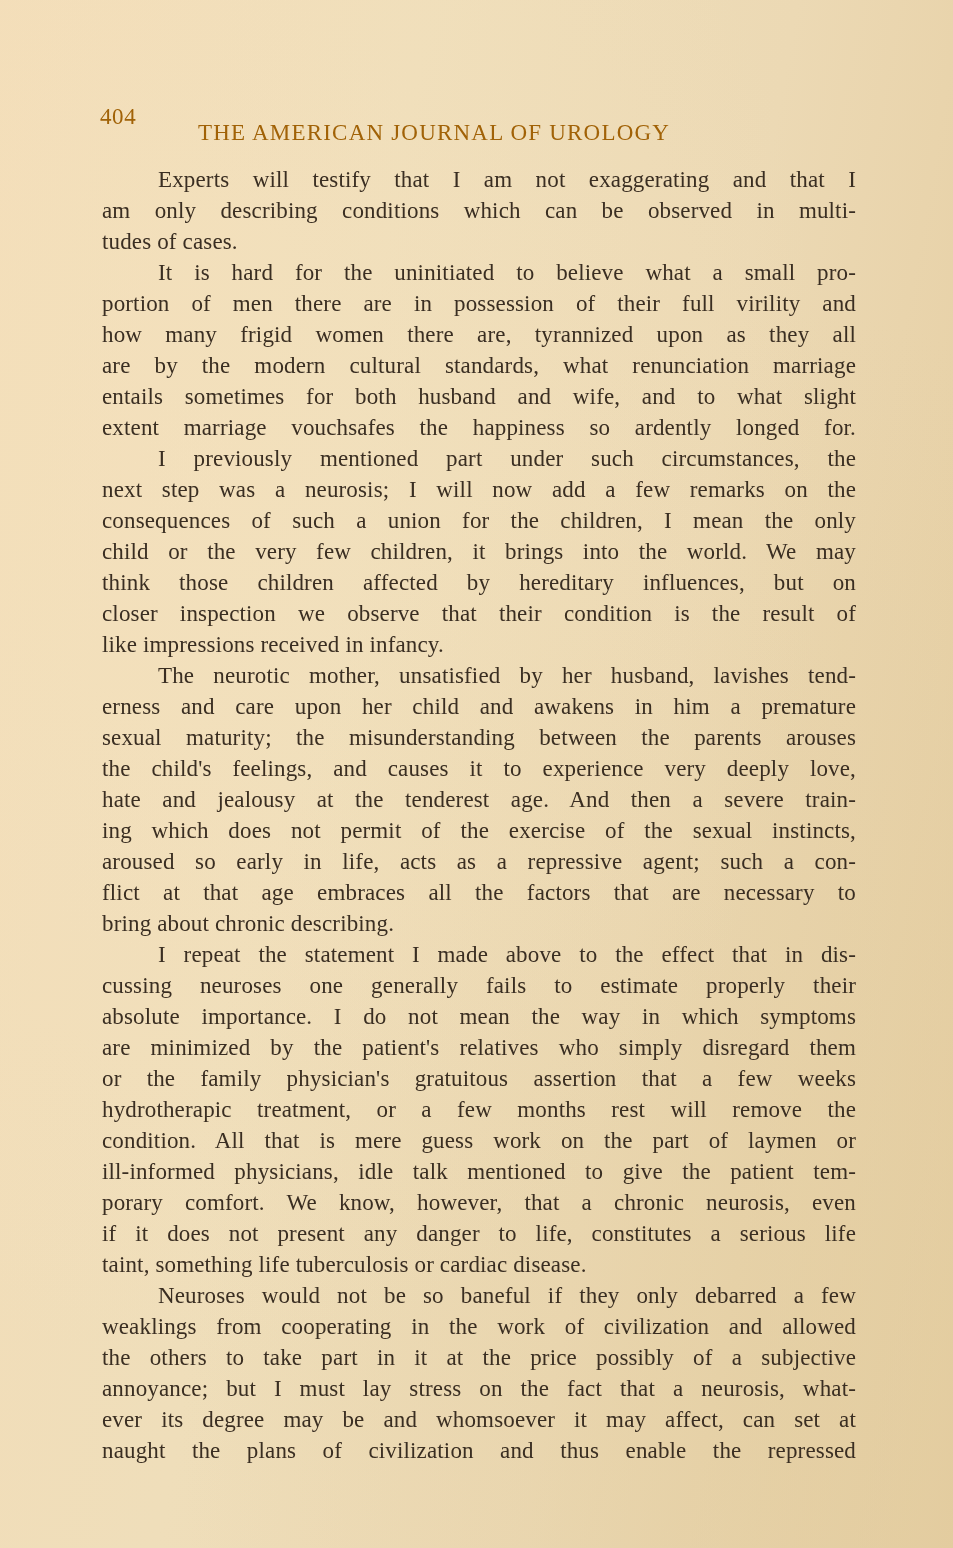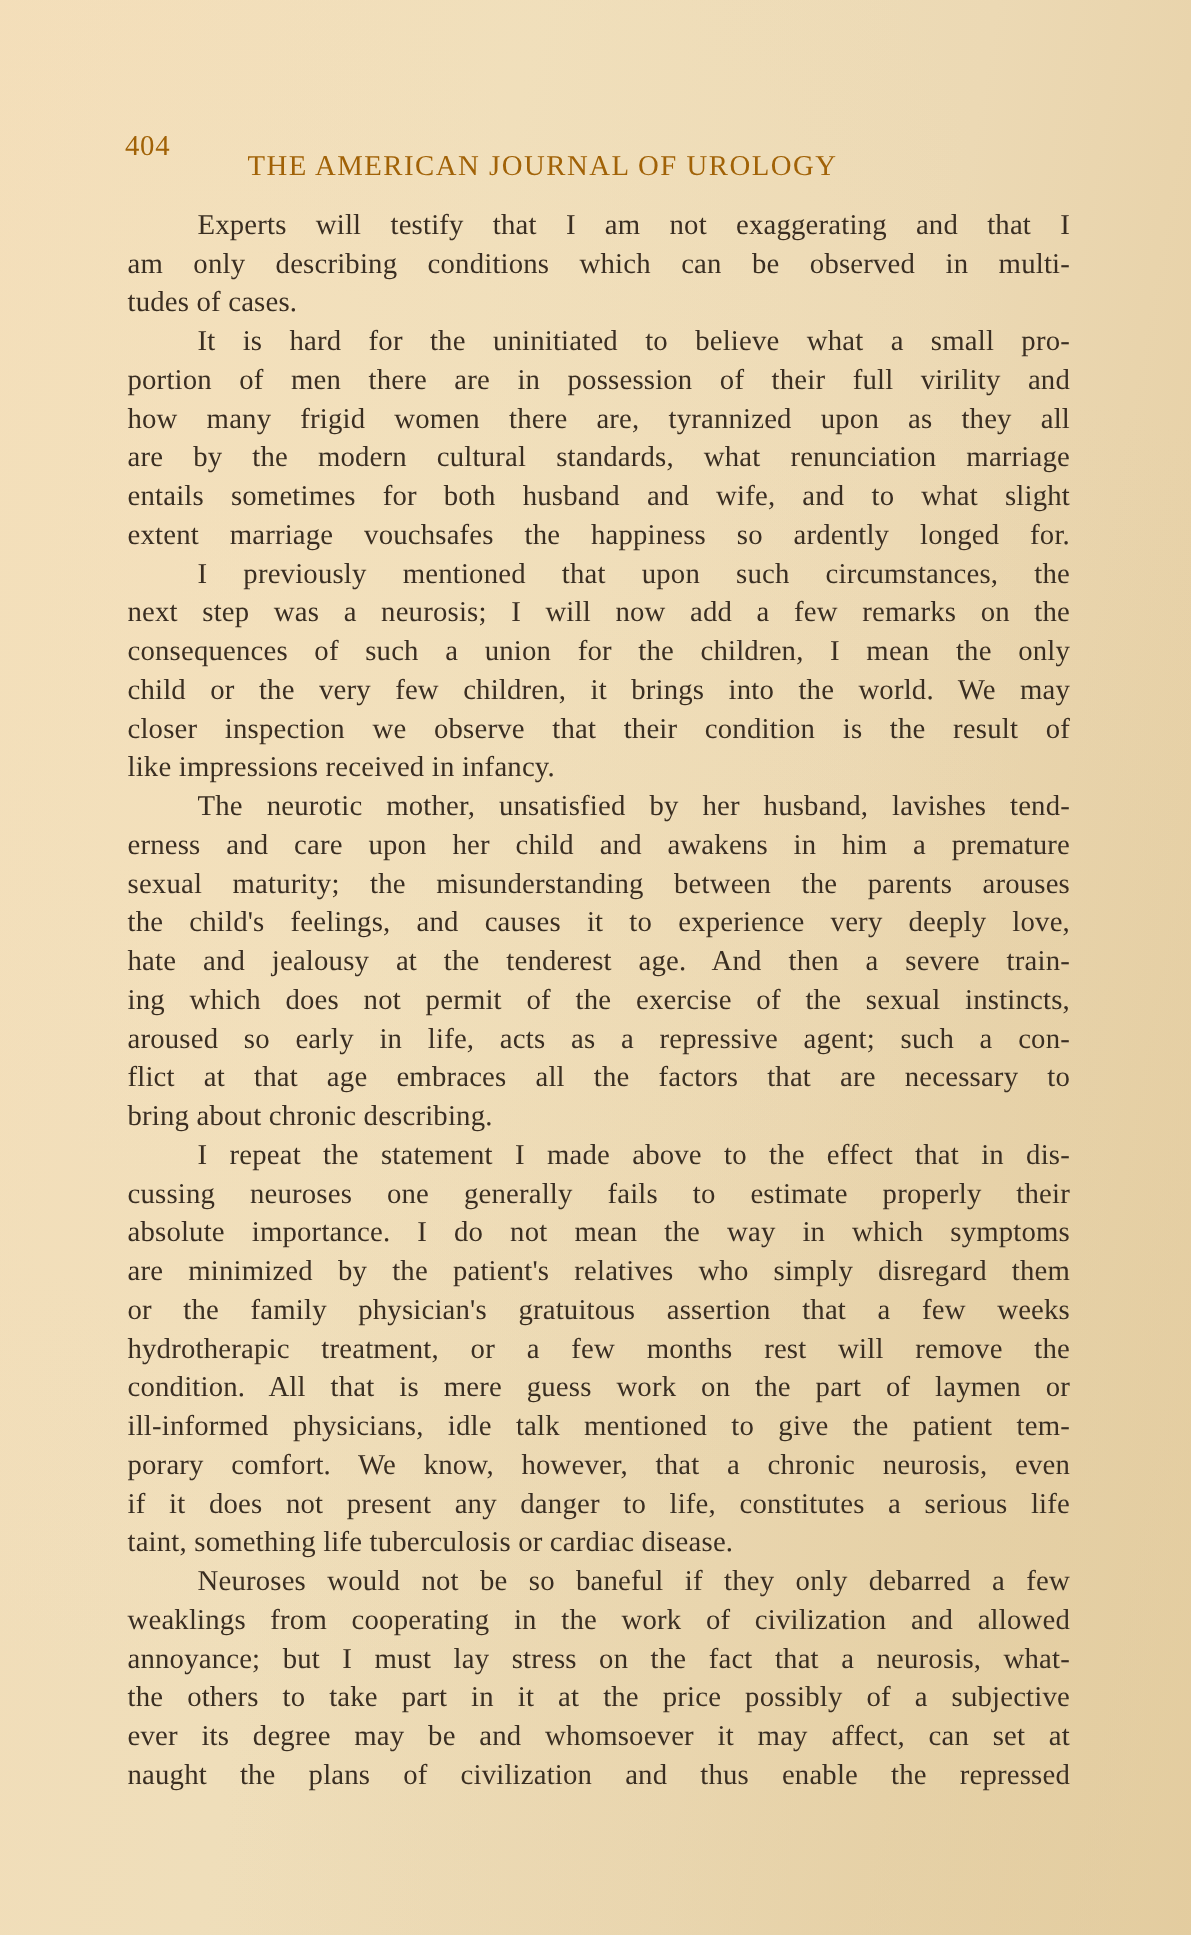--- a/index.html
+++ b/index.html
@@ -91,24 +91,25 @@
     <div class="paragraph">
       <span class="line indent">It is hard for the uninitiated to believe what a small pro-</span>
       <span class="line">portion of men there are in possession of their full virility and</span>
       <span class="line">how many frigid women there are, tyrannized upon as they all</span>
       <span class="line">are by the modern cultural standards, what renunciation marriage</span>
       <span class="line">entails sometimes for both husband and wife, and to what slight</span>
       <span class="line">extent marriage vouchsafes the happiness so ardently longed for.</span>
     </div>
 
     <div class="paragraph">
-      <span class="line indent">I previously mentioned that upon such circumstances, the</span>
+      <span class="line indent">I previously mentioned part under such circumstances, the</span>
       <span class="line">next step was a neurosis; I will now add a few remarks on the</span>
       <span class="line">consequences of such a union for the children, I mean the only</span>
       <span class="line">child or the very few children, it brings into the world.  We may</span>
+      <span class="line">think those children affected by hereditary influences, but on</span>
       <span class="line">closer inspection we observe that their condition is the result of</span>
       <span class="line last">like impressions received in infancy.</span>
     </div>
 
     <div class="paragraph">
       <span class="line indent">The neurotic mother, unsatisfied by her husband, lavishes tend-</span>
       <span class="line">erness and care upon her child and awakens in him a premature</span>
       <span class="line">sexual maturity; the misunderstanding between the parents arouses</span>
       <span class="line">the child's feelings, and causes it to experience very deeply love,</span>
       <span class="line">hate and jealousy at the tenderest age.  And then a severe train-</span>
@@ -128,20 +129,20 @@
       <span class="line">condition.  All that is mere guess work on the part of laymen or</span>
       <span class="line">ill-informed physicians, idle talk mentioned to give the patient tem-</span>
       <span class="line">porary comfort.  We know, however, that a chronic neurosis, even</span>
       <span class="line">if it does not present any danger to life, constitutes a serious life</span>
       <span class="line last">taint, something life tuberculosis or cardiac disease.</span>
     </div>
 
     <div class="paragraph">
       <span class="line indent">Neuroses would not be so baneful if they only debarred a few</span>
       <span class="line">weaklings from cooperating in the work of civilization and allowed</span>
+      <span class="line">the others to take part in it at the price possibly of a subjective</span>
       <span class="line">annoyance; but I must lay stress on the fact that a neurosis, what-</span>
-      <span class="line">the others to take part in it at the price possibly of a subjective</span>
       <span class="line">ever its degree may be and whomsoever it may affect, can set at</span>
       <span class="line">naught the plans of civilization and thus enable the repressed</span>
     </div>
 
   </div>
 </div>
 
 </body></html>

